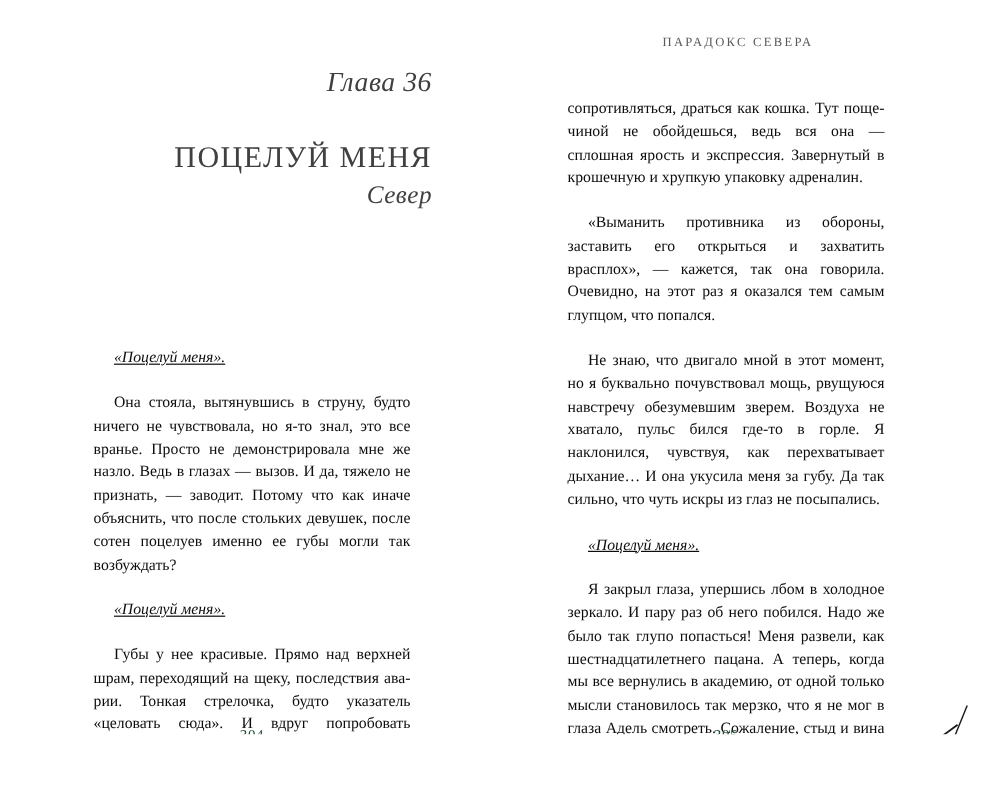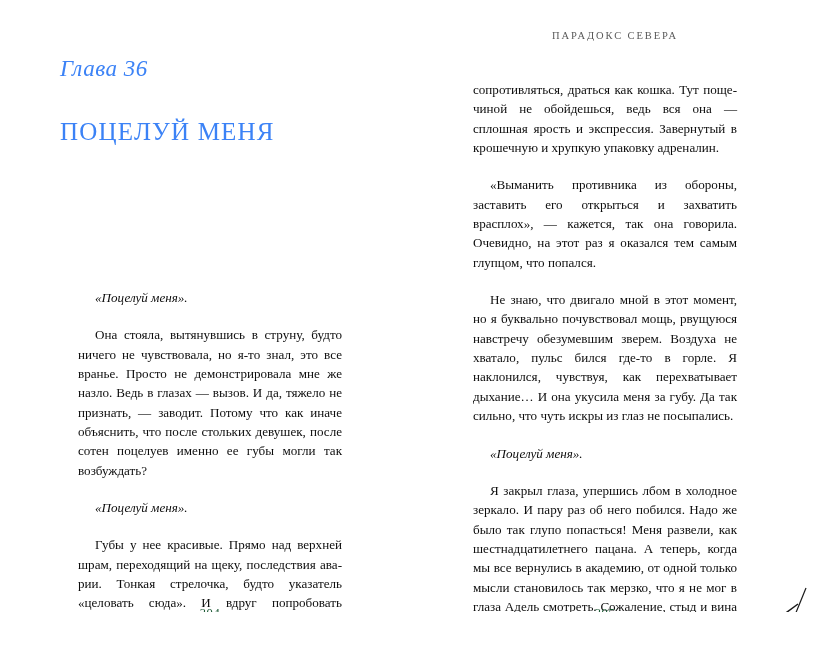--- a/index.html
+++ b/index.html
@@ -30,22 +30,22 @@
     text-transform: uppercase;
     font-family: "Liberation Serif", "DejaVu Serif", serif;
   }
 
   
   .chapter-block {
     position: absolute;
     left: 60px;
     top: 56px;
     width: 300px;
-    text-align: left;
-    color: #3b82f6;
+    text-align: right;
+    color: #404040;
   }
   .chapter-number {
     font-style: italic;
     font-size: 23px;
     letter-spacing: 0.5px;
     margin: 0 0 36px 0;
     font-family: "Liberation Serif", "DejaVu Serif", serif;
   }
   .chapter-title {
     font-size: 25px;
@@ -78,20 +78,21 @@
   .body-left  { left: 60px;  top: 270px; }
   .body-right { left: 455px; top: 62px;  }
 
   .body-text p {
     margin: 18px;
     text-indent: 17px;
   }
   .body-text p.noindent { text-indent: 0; }
   .refrain {
     font-style: italic;
+    text-decoration: underline;
   }
 
   
   .folio {
     position: absolute;
     font-size: 12.5px;
     color: #14532d;
     letter-spacing: 0.6px;
     width: 300px;
     text-align: center;
@@ -111,20 +112,21 @@
 </head>
 <body>
 
 <div id="page">
 
   <div class="running-head">Парадокс Севера</div>
 
   <div class="chapter-block">
     <div class="chapter-number">Глава 36</div>
     <div class="chapter-title">Поцелуй меня</div>
+    <div class="chapter-subtitle">Север</div>
   </div>
 
   <div class="body-text body-left">
     <p class="refrain">«Поцелуй меня».</p>
     <p>Она стояла, вытянувшись в струну, будто ни­чего не чувствовала, но я-то знал, это все вранье. Просто не демонстрировала мне же назло. Ведь в глазах — вызов. И да, тяжело не признать, — за­водит. Потому что как иначе объяснить, что после стольких девушек, после сотен поцелуев именно ее губы могли так возбуждать?</p>
     <p class="refrain">«Поцелуй меня».</p>
     <p>Губы у нее красивые. Прямо над верхней шрам, переходящий на щеку, последствия ава­рии. Тонкая стрелочка, будто указатель «целовать сюда». И вдруг попробовать захотелось. Схватить за подбородок и ласкать до одури. Хотя знал, будет</p>
   </div>
 
   <div class="body-text body-right">

